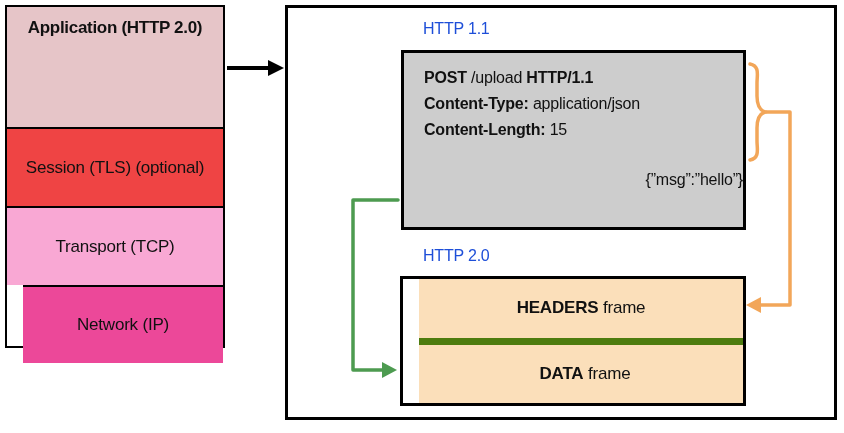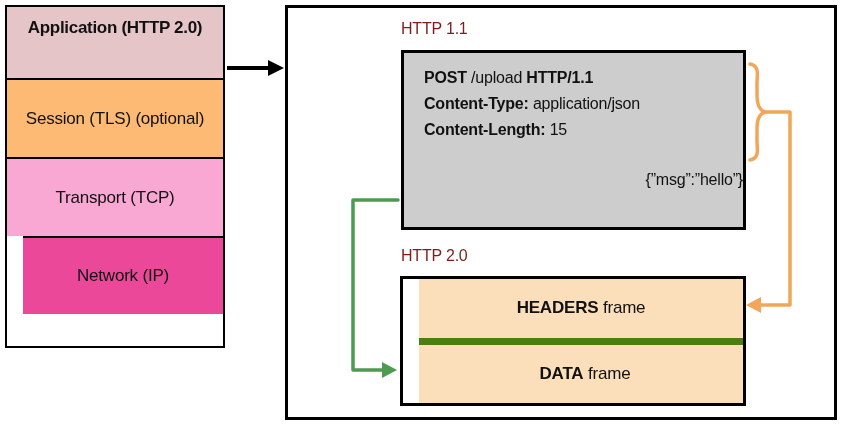--- a/index.html
+++ b/index.html
@@ -6,38 +6,38 @@
   .canvas{
     position:relative;width:844px;height:433px;background:#ffffff;overflow:hidden;
     font-family:"Liberation Sans", sans-serif;color:#111;
   }
   
   .stack{
     position:absolute;left:5px;top:5px;width:220px;height:343px;
     border:2px solid #000;box-sizing:border-box;display:flex;flex-direction:column;
   }
   .layer{position:relative;box-sizing:border-box;display:flex;align-items:center;justify-content:center;}
-  .layer-app{height:71px;flex:none;display:block;}
+  .layer-app{height:120px;flex:none;display:block;}
   .layer-app .app-label{
     text-align:center;margin-top:11px;font-weight:bold;font-size:17px;letter-spacing:-0.3px;
   }
   .binary-framing{
     position:absolute;left:15px;right:15px;top:46px;height:51px;
     border:2px solid #000;box-sizing:border-box;
     display:flex;align-items:center;justify-content:center;
     font-weight:bold;font-size:17px;letter-spacing:-0.3px;
   }
   .layer-mid{height:79px;flex:none;border-top:2px solid #000;font-size:17px;letter-spacing:-0.2px;}
   .layer-last{height:78px;}
   
   .detail{
     position:absolute;left:285px;top:5px;width:552px;height:415px;
     border:3px solid #000;box-sizing:border-box;background:#fff;
   }
-  .proto-label{position:absolute;font-size:16px;letter-spacing:-0.2px;color:#7f1d1d;}
+  .proto-label{position:absolute;font-size:16px;letter-spacing:-0.2px;color:#1d4ed8;margin-left:22px;}
   .lbl-http11{left:113px;top:12px;}
   .lbl-http20{left:113px;top:239px;}
   .request-box{
     position:absolute;left:113px;top:42px;width:345px;height:180px;
     border:3px solid #000;box-sizing:border-box;
     padding:12px 0 0 20px;
   }
   .req-line{font-size:16px;line-height:26px;white-space:pre;letter-spacing:-0.2px;}
   .req-line .b{font-weight:bold;}
   .req-body{font-size:16px;white-space:pre;margin-top:28px;letter-spacing:-0.2px;text-align:right;}
@@ -56,21 +56,21 @@
 </style>
 </head>
 <body>
 
 <div class="canvas">
 
   <div class="stack">
     <div class="layer layer-app" style="background-color: rgb(230, 197, 200);">
       <div class="app-label">Application (HTTP 2.0)</div>
     </div>
-    <div class="layer layer-mid" style="background-color: #fdba74;">
+    <div class="layer layer-mid" style="background-color: #ef4444;">
       <span>Session (TLS) (optional)</span>
     </div>
     <div class="layer layer-mid" style="background-color: #f9a8d4;">
       <span>Transport (TCP)</span>
     </div>
     <div class="layer layer-mid layer-last" style="background-color: #ec4899; margin-left: 16px;">
       <span>Network (IP)</span>
     </div>
   </div>
 

